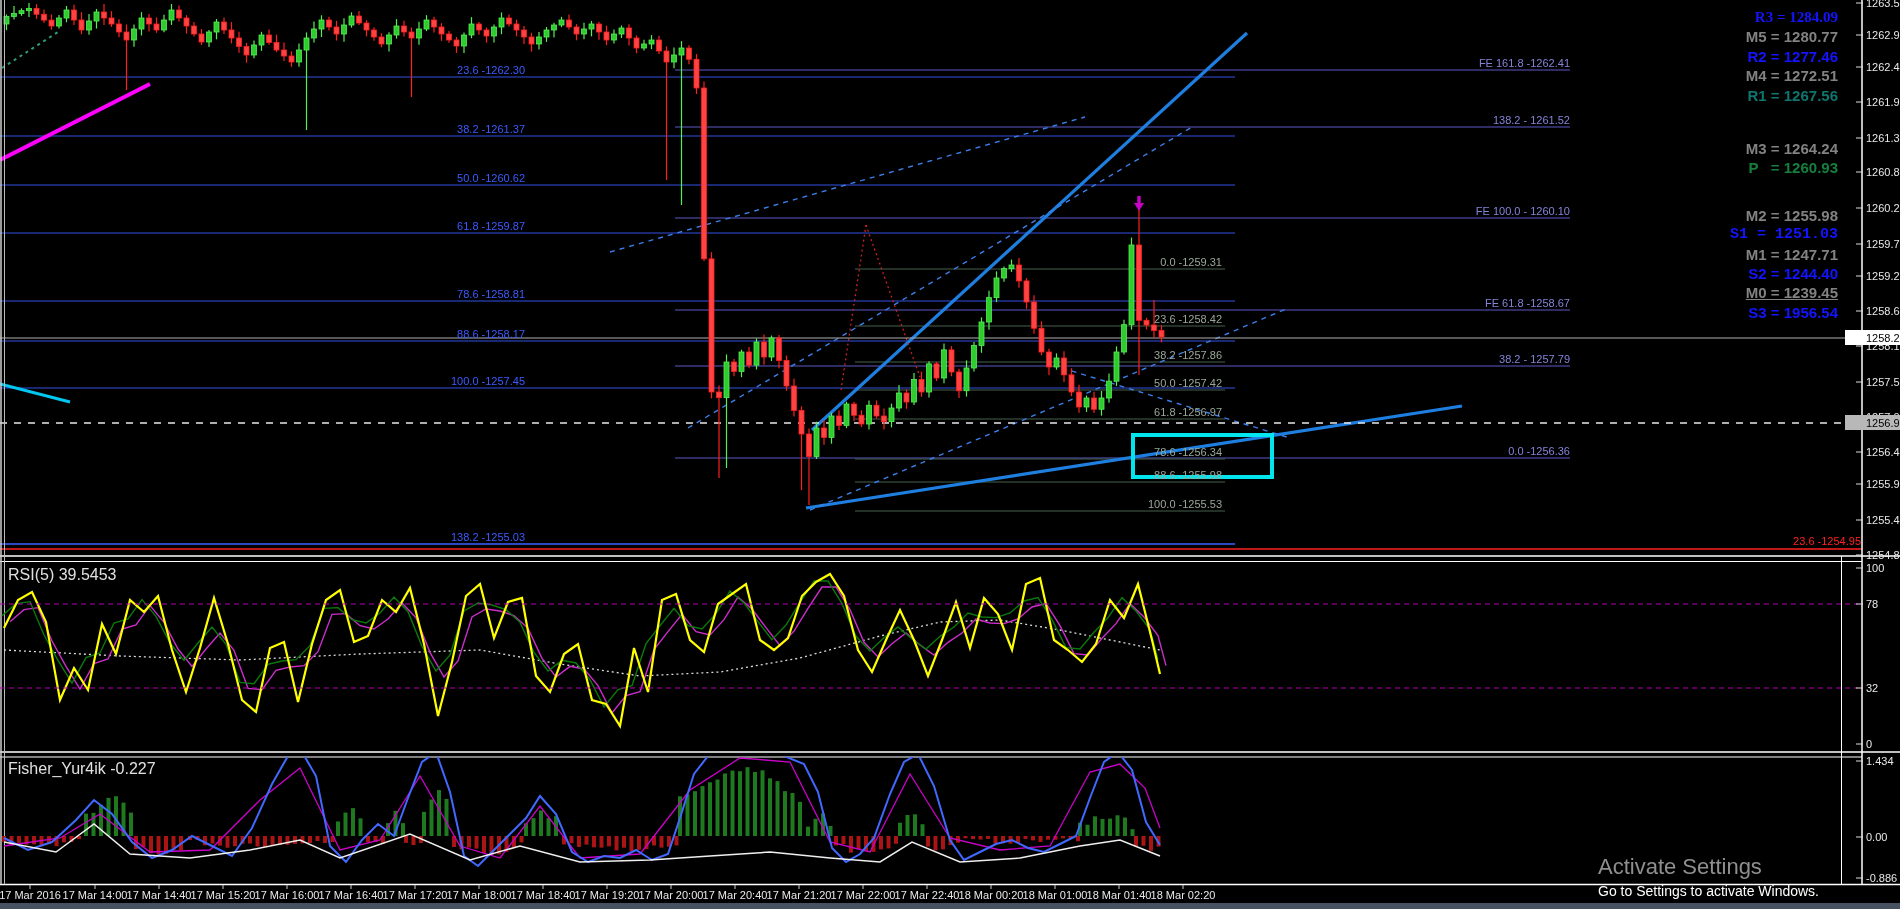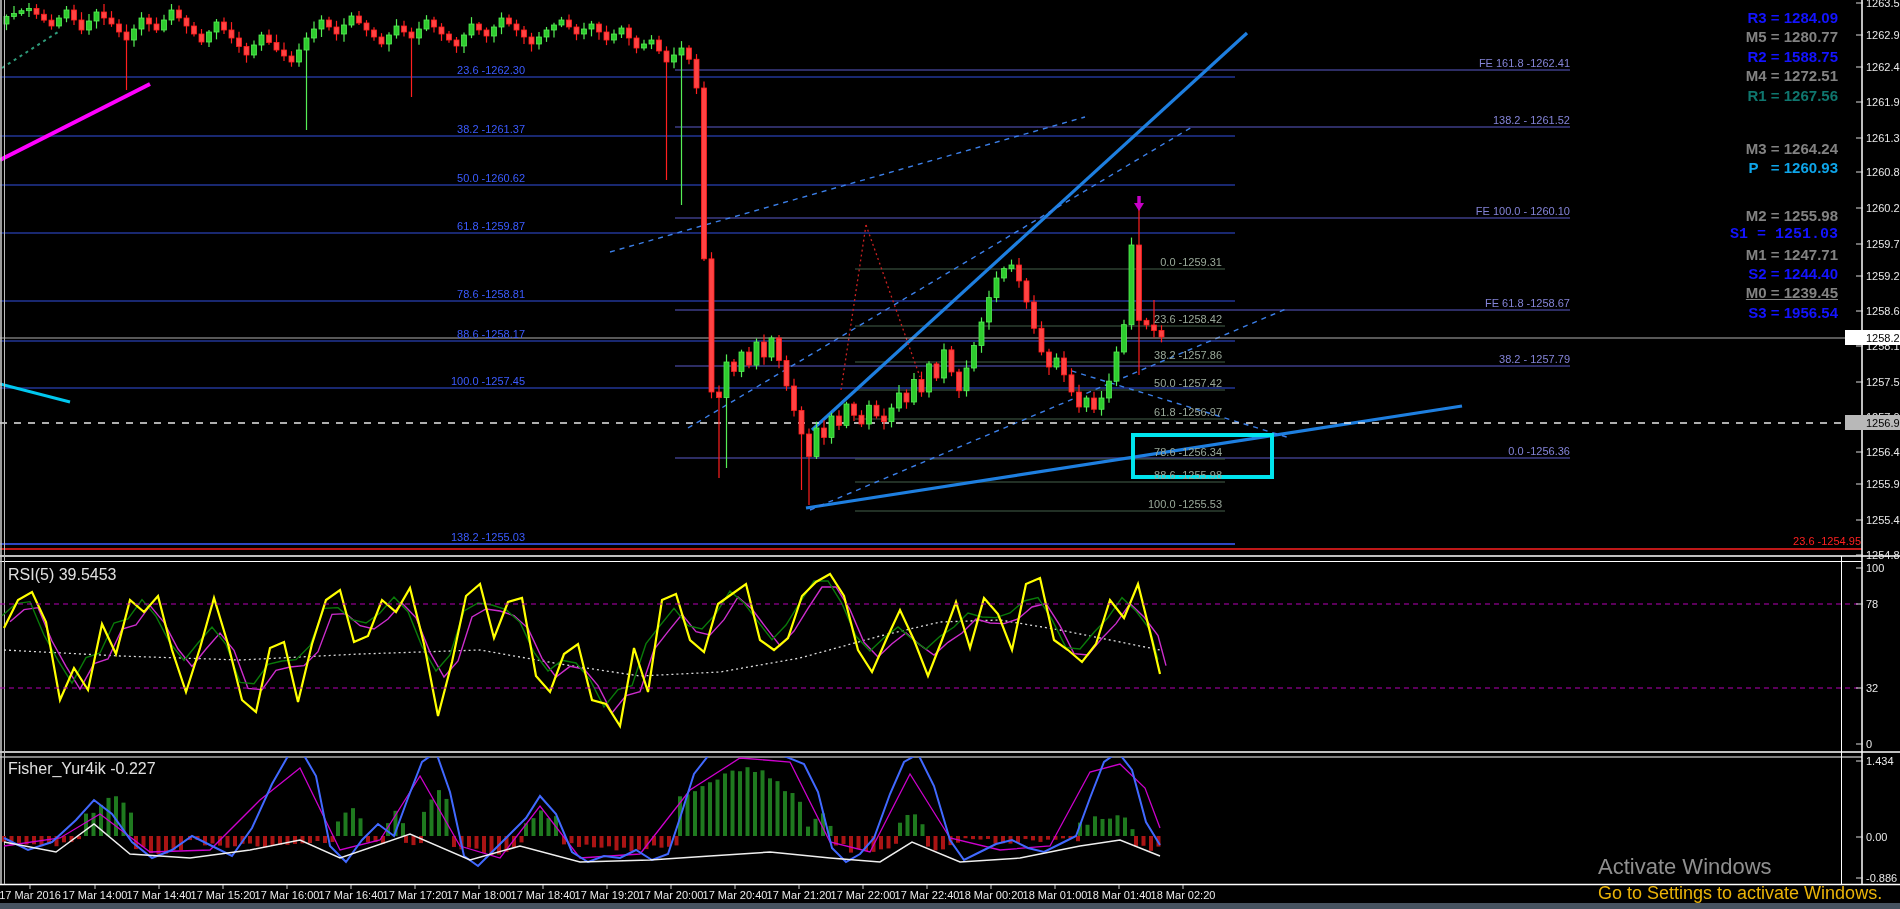--- a/index.html
+++ b/index.html
@@ -3,21 +3,21 @@
 <meta charset="utf-8">
 <style>
   html,body{margin:0;padding:0;background:#111;}
   .screen{position:relative;width:1900px;height:909px;background:#000;overflow:hidden;
           font-family:"Liberation Sans", sans-serif;}
   svg{position:absolute;left:0;top:0;}
   .pivot-panel{position:absolute;top:8px;right:62px;text-align:right;z-index:5;}
   .pivot-row{font-size:15px;font-weight:bold;line-height:19.4px;white-space:pre;}
   .ind-label{position:absolute;color:#e0e0e0;font-size:16px;z-index:5;}
   .wm1{position:absolute;left:1598px;top:854px;font-size:22px;color:#8f8f8f;z-index:6;}
-  .wm2{position:absolute;left:1598px;top:883px;font-size:18px;color:#eab308;z-index:6;}
+  .wm2{position:absolute;left:1598px;top:883px;font-size:14px;color:#ffffff;z-index:6;}
 </style>
 </head>
 <body>
 
 <div class="screen">
   <svg id="chart" width="1900" height="909" viewBox="0 0 1900 909">
       <defs>
         <clipPath id="clipMain">
           <rect x="0" y="0" width="1862" height="556"></rect>
         </clipPath>
@@ -676,33 +676,33 @@
       <line x1="1183" y1="885" x2="1183" y2="889" stroke="#cccccc" stroke-width="1"></line>
       <text x="1183" y="899" fill="#e8e8e8" font-size="11" text-anchor="middle" font-family="&quot;Liberation Sans&quot;,sans-serif" font-weight="normal">18 Mar 02:20</text>
       <rect x="0" y="0" width="1862" height="556" fill="transparent"></rect>
       <rect x="0" y="562" width="1862" height="190" fill="transparent"></rect>
       <rect x="0" y="757" width="1862" height="127" fill="transparent"></rect>
       <rect x="1862" y="0" width="38" height="884" fill="transparent"></rect>
       <rect x="0" y="885" width="1862" height="18" fill="transparent"></rect>
     </svg>
 
   <div class="pivot-panel">
-    <div class="pivot-row" style="color: rgb(20, 20, 255);">R3 = 1284.09</div>
+    <div class="pivot-row" style="color: rgb(20, 20, 255); font-family: Liberation Serif, serif;">R3 = 1284.09</div>
     <div class="pivot-row" style="color: rgb(130, 130, 130);">M5 = 1280.77</div>
-    <div class="pivot-row" style="color: rgb(20, 20, 255);">R2 = 1588.75</div>
+    <div class="pivot-row" style="color: rgb(20, 20, 255);">R2 = 1277.46</div>
     <div class="pivot-row" style="color: rgb(130, 130, 130);">M4 = 1272.51</div>
     <div class="pivot-row" style="color: #0f766e; margin-left: 36px;">R1 = 1267.56</div>
     <div class="pivot-row" style="color: rgb(130, 130, 130); margin-top: 34px;">M3 = 1264.24</div>
-    <div class="pivot-row" style="color: #0ea5e9;">P   = 1260.93</div>
+    <div class="pivot-row" style="color: #15803d;">P   = 1260.93</div>
     <div class="pivot-row" style="color: rgb(130, 130, 130); margin-top: 28px;">M2 = 1255.98</div>
     <div class="pivot-row" style="color: rgb(20, 20, 255); font-family: Liberation Mono, monospace;">S1 = 1251.03</div>
     <div class="pivot-row" style="color: rgb(130, 130, 130);">M1 = 1247.71</div>
     <div class="pivot-row" style="color: rgb(20, 20, 255);">S2 = 1244.40</div>
     <div class="pivot-row" style="color: rgb(130, 130, 130); text-decoration: underline;">M0 = 1239.45</div>
     <div class="pivot-row" style="color: rgb(20, 20, 255);">S3 = 1956.54</div>
   </div>
 
   <div class="ind-label" style="left:8px;top:566px;">RSI(5) 39.5453</div>
   <div class="ind-label" style="left:8px;top:760px;">Fisher_Yur4ik -0.227</div>
 
-  <div class="wm1">Activate Windows</div>
+  <div class="wm1">Activate Settings</div>
   <div class="wm2">Go to Settings to activate Windows.</div>
 </div>
 
 </body></html>

